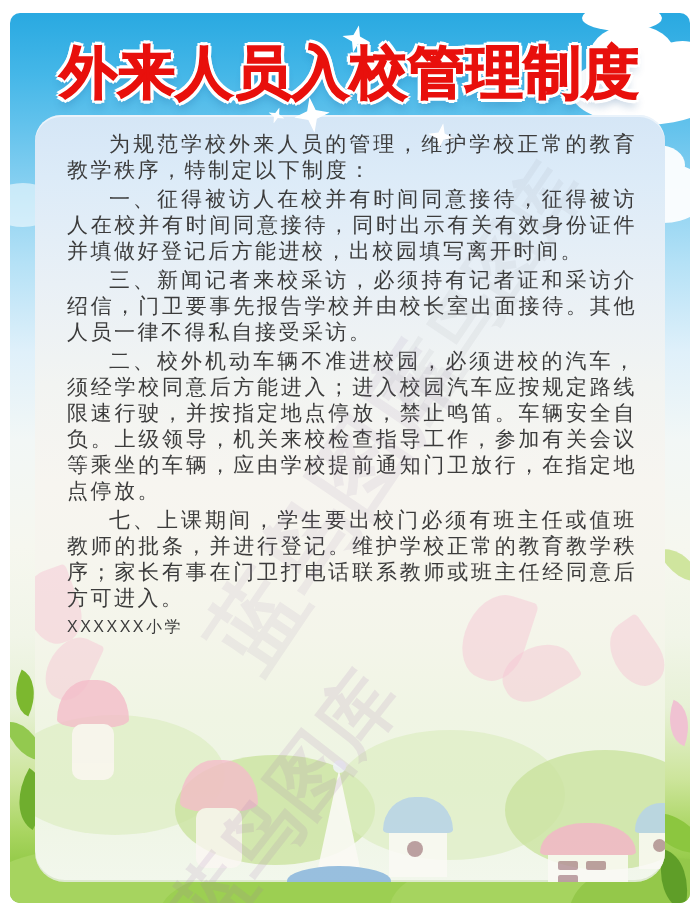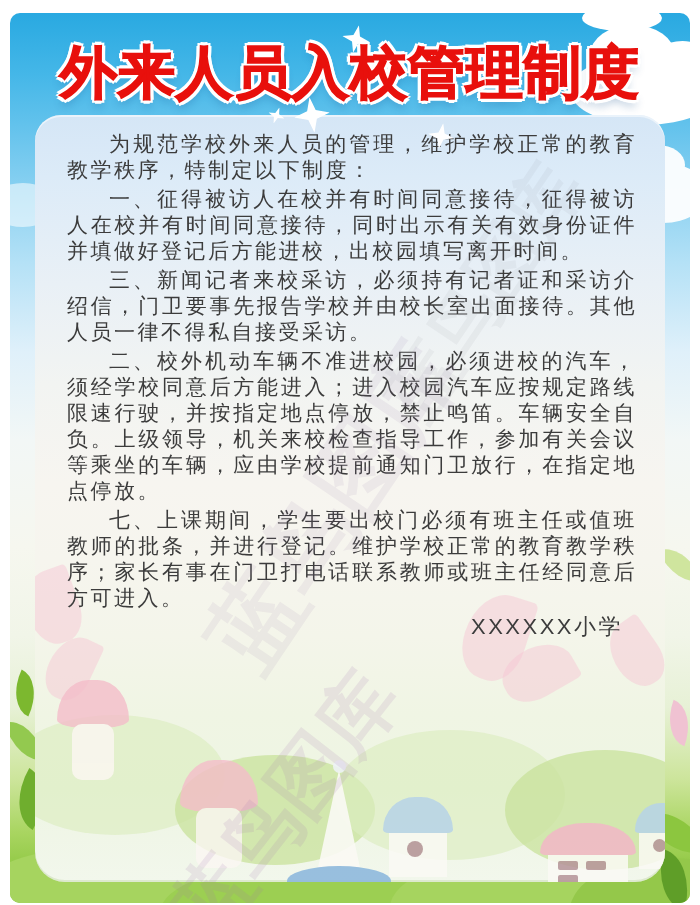--- a/index.html
+++ b/index.html
@@ -32,21 +32,21 @@
 
   
   .panel{position:absolute;left:25px;right:25px;top:102px;bottom:21px;z-index:2;
     border-radius:26px 26px 30px 30px;overflow:hidden;
     background:linear-gradient(180deg,#d5e6f6 0%,#dcebf8 8%,#e9f0f6 22%,#f2f4f2 35%,#f7f5f0 48%,#f6f5ee 58%,#f4f5ea 68%,#f0f5e4 78%,#eef5e3 88%,#f2f7ec 100%);
     box-shadow:inset 0 2px 0 rgba(255,255,255,.5), inset 0 -2px 0 rgba(160,190,120,.25);}
   .panel-decor{position:absolute;inset:0;z-index:1;pointer-events:none;}
   .panel-text{position:relative;z-index:2;padding:16px 28px 0 32px;
     font-size:21px;line-height:26px;letter-spacing:2.5px;color:#3c3c3c;text-align:justify;}
   .panel-text p{margin:0 0 3px 0;text-indent:2em;}
-  .signature{margin-top:10px;text-align:right;text-indent:0 !important;font-size:22px;padding-right:14px;}
+  .signature{margin-top:10px;text-align:left;text-indent:0 !important;font-size:16px;padding-right:14px;}
 
   
   .petal{position:absolute;background:#f6c3d2;border-radius:75% 10% 60% 60%;opacity:.45;}
   .bush{position:absolute;background:#c8e29b;border-radius:50%;opacity:.75;}
   .bush.light{background:#dcedc0;opacity:.65;}
   .mushroom{position:absolute;opacity:.8;}
   .mushroom .cap{width:100%;height:48%;background:#f4bdca;border-radius:50% 50% 45% 45%/95% 95% 20% 20%;}
   .mushroom .stem{width:58%;height:56%;margin:-4px auto 0;background:#fcf7f3;border-radius:10px;}
   .tower{position:absolute;opacity:.9;}
   .tower .cone{position:absolute;left:10%;top:10px;width:80%;height:100%;background:#fbfaf5;

